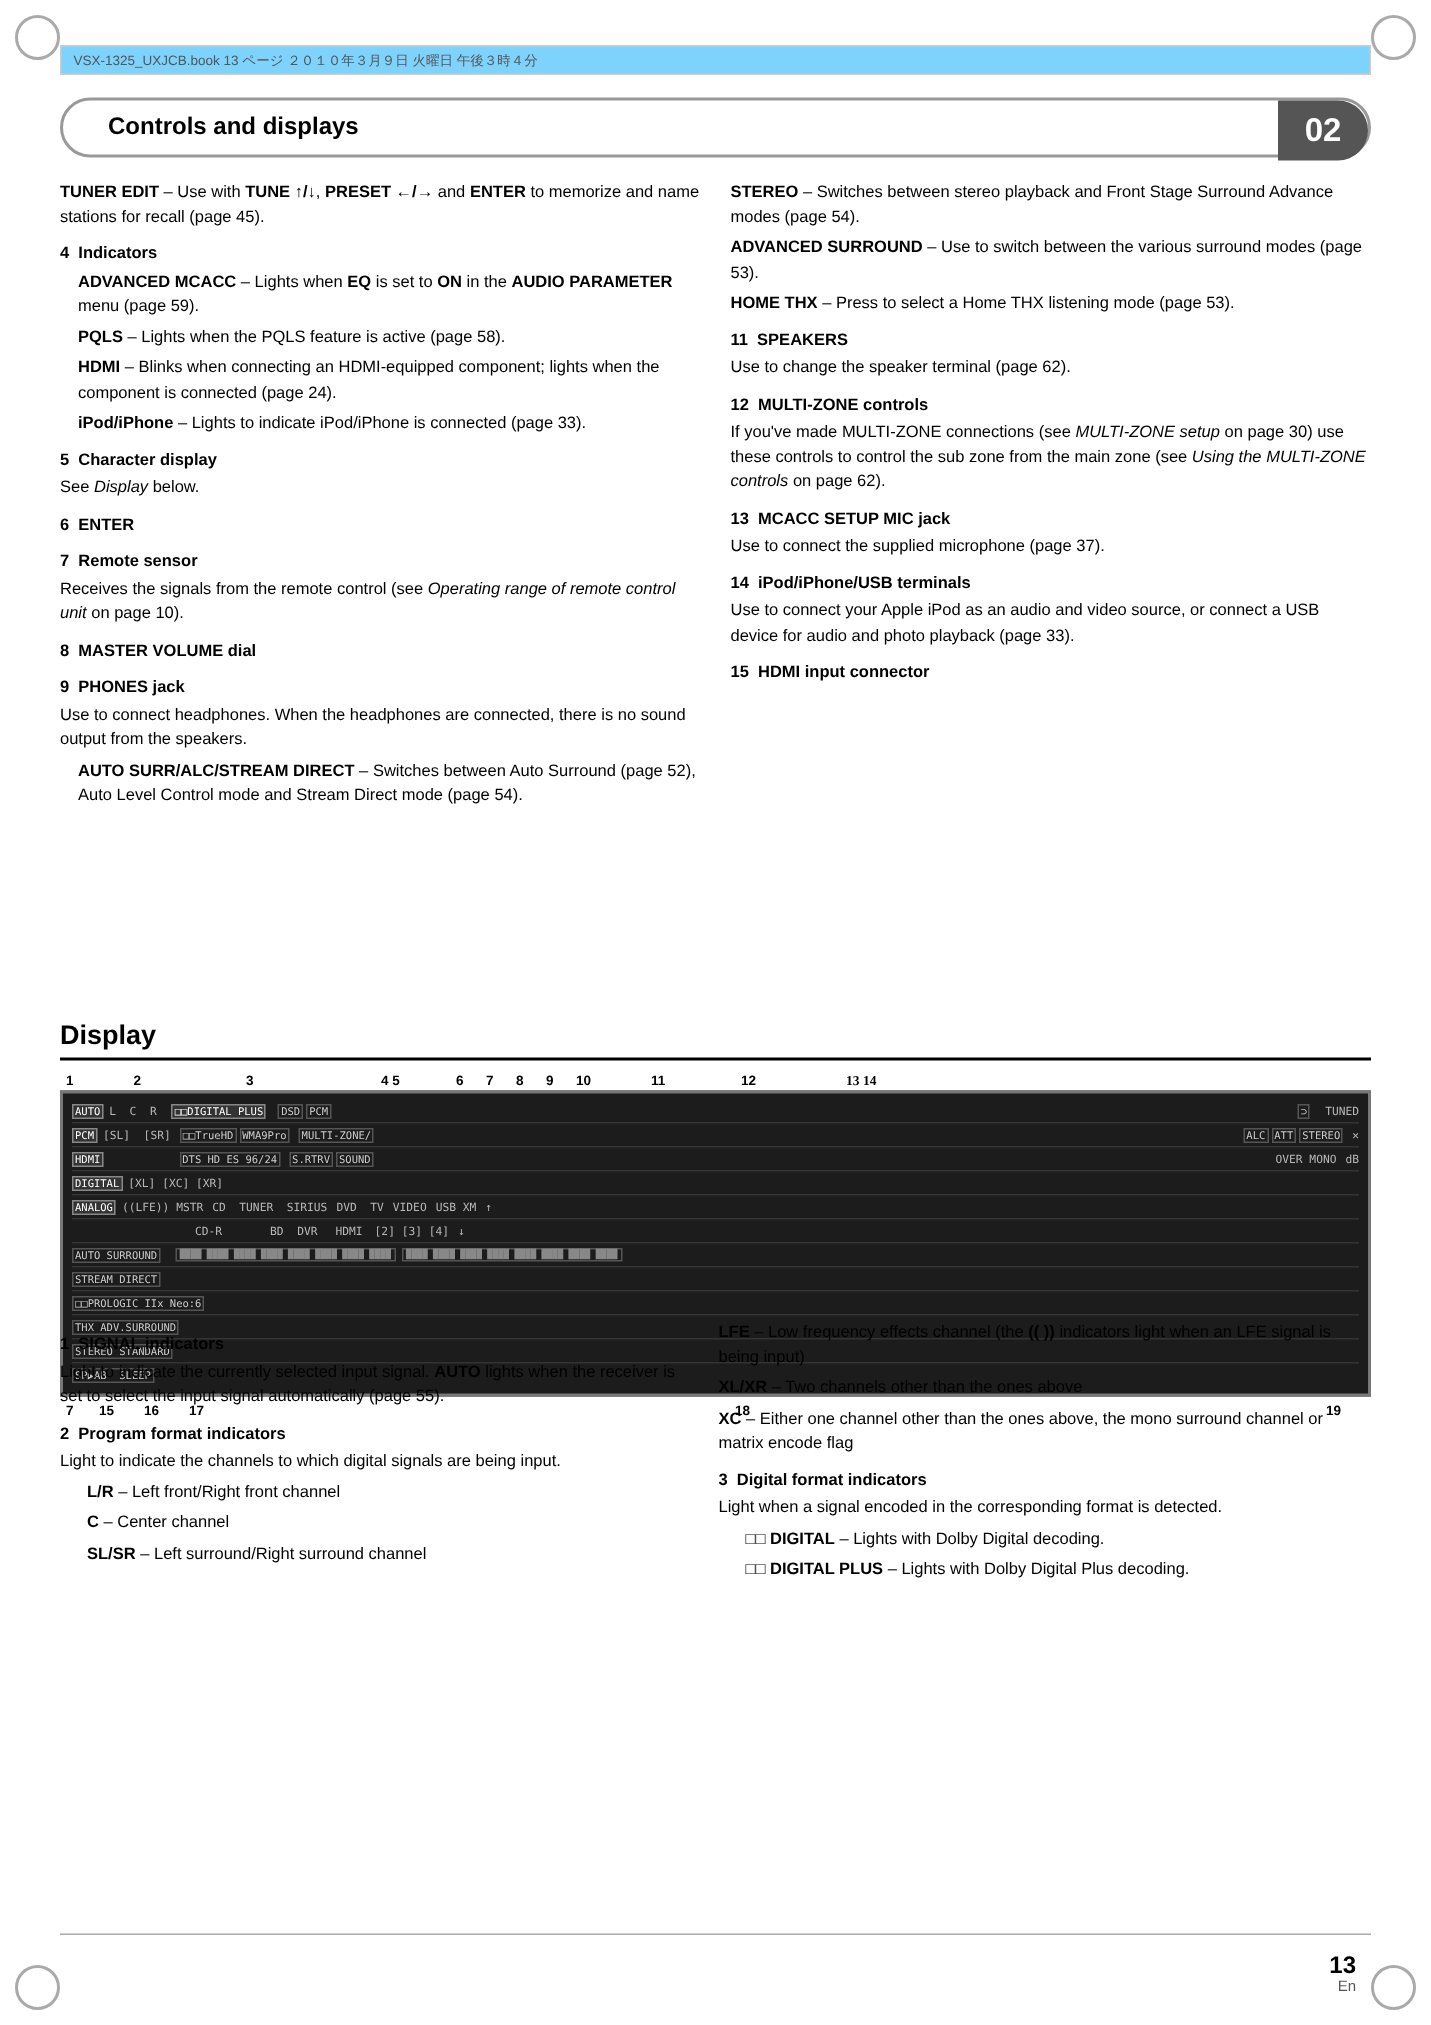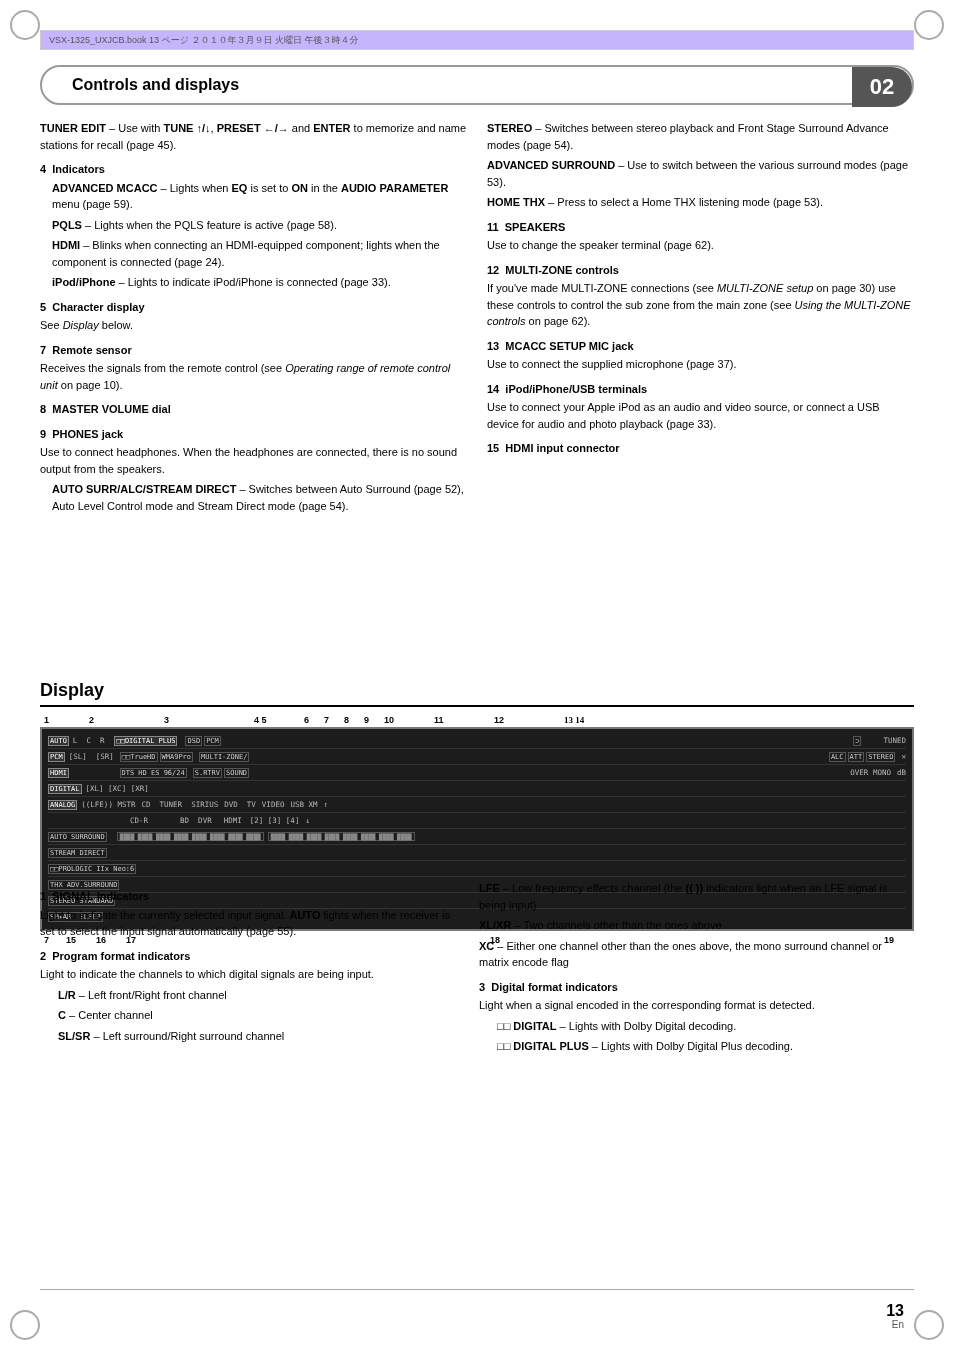--- a/index.html
+++ b/index.html
@@ -26,21 +26,21 @@
     .corner-bl { bottom: 10px; left: 10px; }
     .corner-br { bottom: 10px; right: 10px; }
 
     
     .header-strip {
       position: absolute;
       top: 30px;
       left: 40px;
       right: 40px;
       height: 20px;
-      background: #c4b5fd;
+      background: #7dd3fc;
       border: 1px solid #ccc;
       display: flex;
       align-items: center;
       padding: 0 8px;
       font-size: 9px;
       color: #555;
     }
 
     
     .title-box {
@@ -241,20 +241,23 @@
 
     <p class="indented">
       <span class="bold">iPod/iPhone</span> – Lights to indicate iPod/iPhone is connected (page 33).
     </p>
 
     <p class="section-heading">
       <span class="section-heading-num">5&nbsp;&nbsp;Character display</span>
     </p>
     <p>See <span class="italic">Display</span> below.</p>
 
+    <p class="section-heading">
+      <span class="section-heading-num">6&nbsp;&nbsp;ENTER</span>
+    </p>
 
     <p class="section-heading">
       <span class="section-heading-num">7&nbsp;&nbsp;Remote sensor</span>
     </p>
     <p>
       Receives the signals from the remote control (see <span class="italic">Operating range of remote control unit</span> on page 10).
     </p>
 
     <p class="section-heading">
       <span class="section-heading-num">8&nbsp;&nbsp;MASTER VOLUME dial</span>
@@ -344,21 +347,21 @@
   <div class="display-outer">
 
     <div class="display-line">
       <span class="seg-bright">AUTO</span>
       <span style="margin-left:2px;">L&nbsp;&nbsp;C&nbsp;&nbsp;R</span>
       <span class="seg-bright" style="margin-left:8px;">□□DIGITAL PLUS</span>
       <span class="seg" style="margin-left:6px;">DSD</span>
       <span class="seg">PCM</span>
       <span style="flex:1;"></span>
       <span class="seg">⊃</span>
-      <span style="margin-left:20px;">TUNED</span>
+      <span style="margin-left:8px;">TUNED</span>
     </div>
 
     <div class="display-line">
       <span class="seg-bright">PCM</span>
       <span style="margin-left:2px;">[SL]&nbsp;&nbsp;[SR]</span>
       <span class="seg" style="margin-left:4px;">□□TrueHD</span>
       <span class="seg">WMA9Pro</span>
       <span class="seg" style="margin-left:4px;">MULTI-ZONE/</span>
       <span style="flex:1;"></span>
       <span class="seg">ALC</span>

